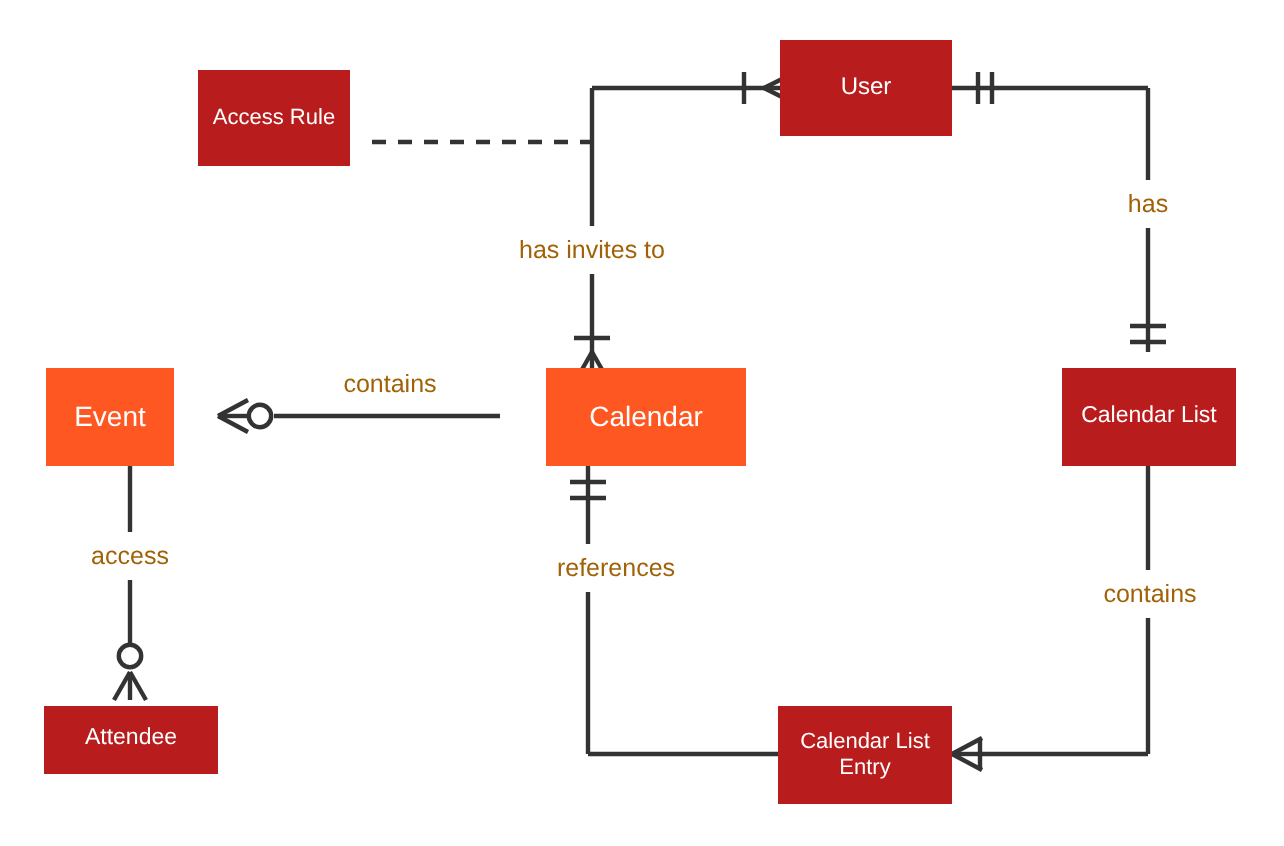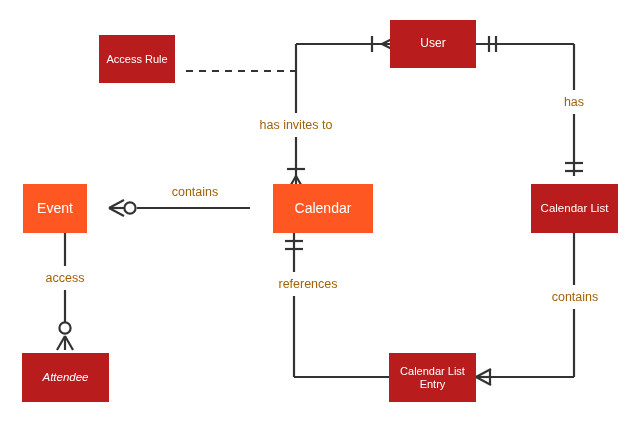--- a/index.html
+++ b/index.html
@@ -159,21 +159,21 @@
   </div>
 
   <div class="entity-box entity-orange" style="left:250px; top:184px; width:100px; height:49px; font-size:14px;margin-left:23px;">
     <span class="entity-label">Calendar</span>
   </div>
 
   <div class="entity-box entity-green" style="left:531px; top:184px; width:87px; height:49px; font-size:11.5px;">
     <span class="entity-label">Calendar List</span>
   </div>
 
-  <div class="entity-box entity-green" style="left:22px; top:353px; width:87px; height:49px; font-size:11.5px;font-style:italic;">
+  <div class="entity-box entity-green" style="left:22px; top:353px; width:87px; height:34px; font-size:11.5px;">
     <span class="entity-label">Attendee</span>
   </div>
 
   <div class="entity-box entity-green" style="left:389px; top:353px; width:87px; height:49px; font-size:11px;">
     <span class="entity-label">Calendar List
 Entry</span>
   </div>
 
   <div class="edge-label" style="left:296px; top:125px;">has invites to</div>
 

